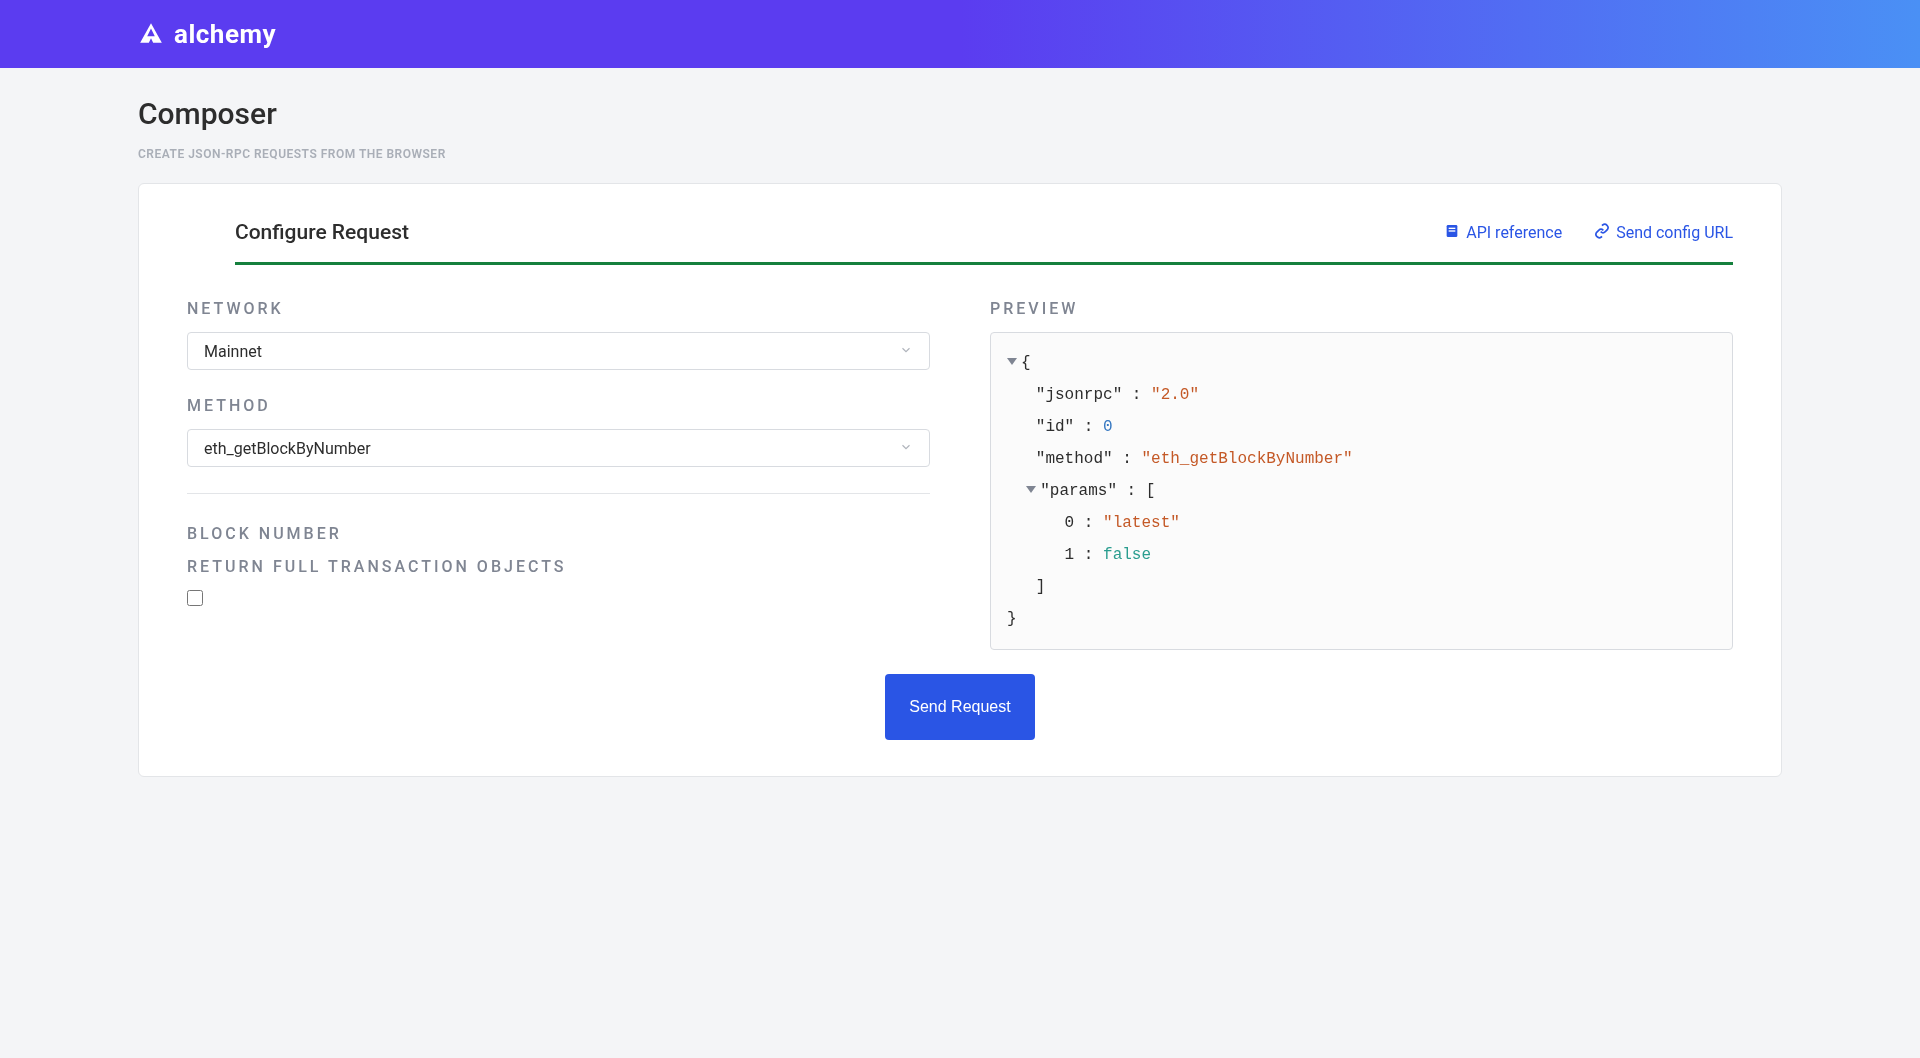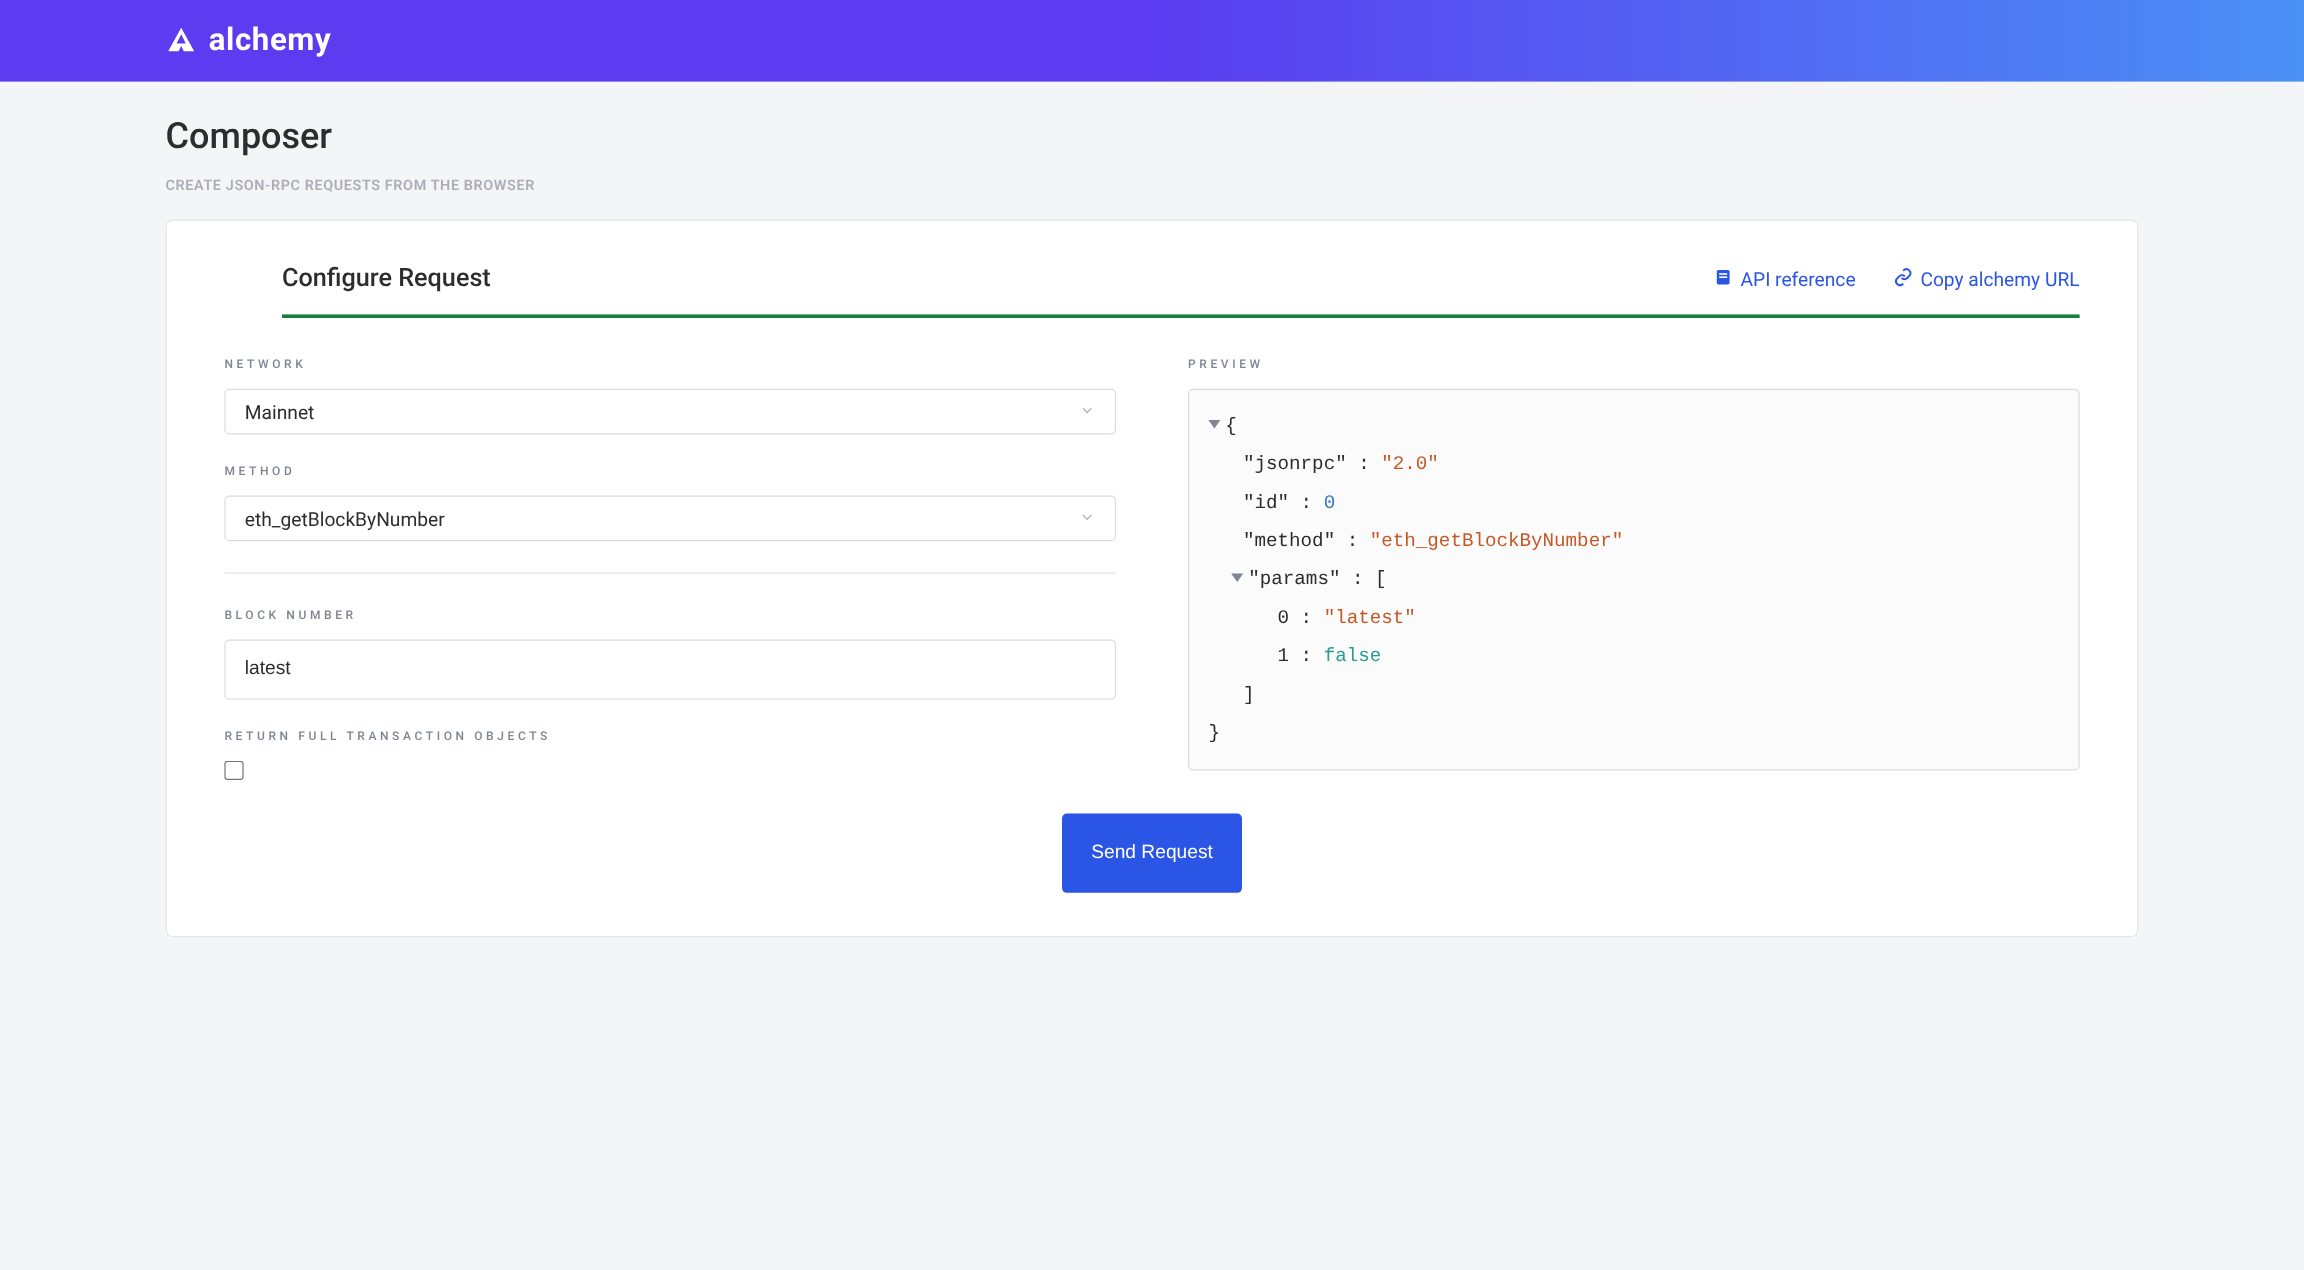--- a/index.html
+++ b/index.html
@@ -77,21 +77,21 @@
   }
   .card-link svg { width: 16px; height: 16px; }
   .content-row {
     display: flex;
     gap: 60px;
   }
   .col {
     flex: 1;
   }
   .label {
-    font-size: 10px;
+    font-size: 16px;
     font-weight: 500;
     letter-spacing: 3px;
     color: #7f8592;
     margin-bottom: 14px;
   }
   .select {
     position: relative;
     border: 1px solid #d8dbe0;
     border-radius: 4px;
     height: 38px;
@@ -196,21 +196,21 @@
               <rect x="7" y="7" width="10" height="2" fill="#fff"></rect>
               <rect x="7" y="11" width="10" height="2" fill="#fff"></rect>
             </svg>
           <span>API reference</span>
         </a>
         <a class="card-link">
           <svg viewBox="0 0 24 24" fill="none" stroke="#2a55e5" stroke-width="2.5">
               <path d="M10 13a5 5 0 0 0 7 0l3-3a5 5 0 0 0-7-7l-1 1"></path>
               <path d="M14 11a5 5 0 0 0-7 0l-3 3a5 5 0 0 0 7 7l1-1"></path>
             </svg>
-          <span>Copy alchemy URL</span>
+          <span>Send config URL</span>
         </a>
       </div>
     </div>
 
     <div class="content-row">
       <div class="col">
         <div class="label">NETWORK</div>
         <div class="select">
           <span>Mainnet</span>
           <span class="chevron">
@@ -226,21 +226,20 @@
           <span class="chevron">
             <svg width="14" height="14" viewBox="0 0 24 24" fill="none" stroke="currentColor" stroke-width="2">
                 <polyline points="6 9 12 15 18 9"></polyline>
               </svg>
           </span>
         </div>
 
         <hr class="divider">
 
         <div class="label">BLOCK NUMBER</div>
-        <input class="input" type="text" value="latest" style="">
 
         <div class="label">RETURN FULL TRANSACTION OBJECTS</div>
         <input class="checkbox" type="checkbox" style="">
       </div>
 
       <div class="col">
         <div class="label">PREVIEW</div>
         <div class="preview-box">
 <div class="json-line"><span class="toggle-tri"></span>{</div>
 <div class="json-line">   <span class="json-key">"jsonrpc"</span> : <span class="json-string">"2.0"</span></div>

